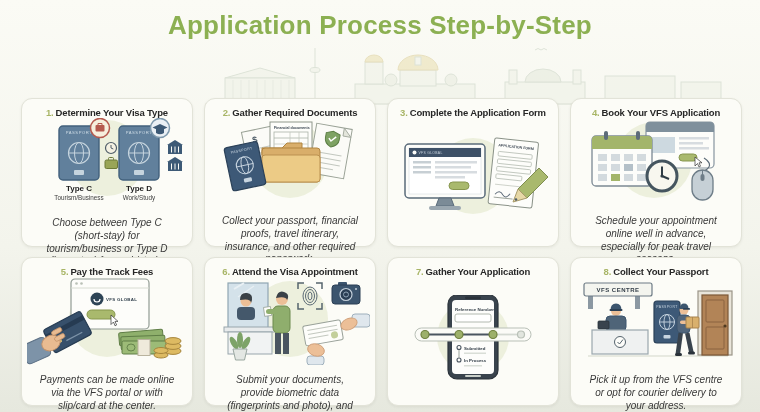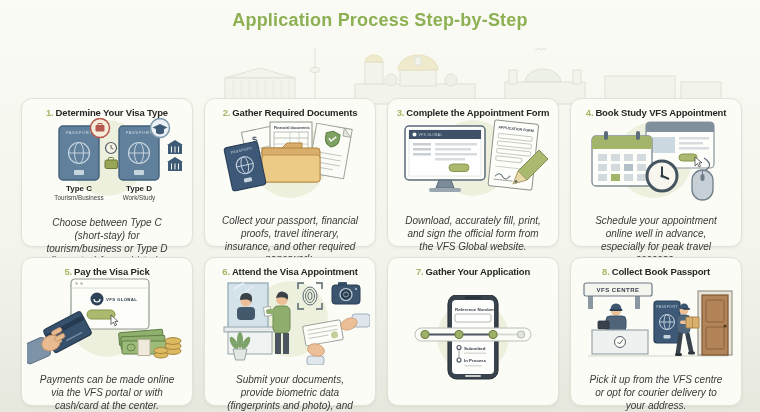--- a/index.html
+++ b/index.html
@@ -1,19 +1,19 @@
 <!DOCTYPE html>
 <html><head>
 <meta charset="utf-8">
 <style>
   html,body{margin:0;padding:0;}
   body{width:760px;height:412px;overflow:hidden;font-family:"Liberation Sans",sans-serif;}
   .canvas{position:relative;width:760px;height:412px;background:linear-gradient(#fbfbf5 0%,#f3f4ec 60%,#e6e8de 100%);overflow:hidden;}
   .skyline{position:absolute;left:205px;top:42px;width:520px;height:64px;opacity:.5;z-index:0;}
-  .page-title{position:absolute;top:10px;left:0;width:100%;margin:0;text-align:center;font-size:18px;font-weight:bold;color:#8cb052;letter-spacing:.2px;z-index:2;}
+  .page-title{position:absolute;top:10px;left:0;width:100%;margin:0;text-align:center;font-size:26px;font-weight:bold;color:#8cb052;letter-spacing:.2px;z-index:2;}
   .grid{position:absolute;left:21px;top:98px;display:grid;grid-template-columns:repeat(4,172px);grid-auto-rows:149px;gap:10px 11px;z-index:1;}
   .card{box-sizing:border-box;background:#fcfcf7;border:1px solid #e2e3d8;border-radius:11px;box-shadow:0 1px 3px rgba(60,60,40,.07);padding:8px 6px 5px;display:flex;flex-direction:column;align-items:center;}
   .card-head{width:100%;text-align:center;white-space:nowrap;font-size:9.5px;font-weight:bold;color:#272727;letter-spacing:-.15px;line-height:1.2;}
   .step-num{color:#a8b566;margin-right:2px;}
   .illus{flex:1 1 auto;display:flex;align-items:center;justify-content:center;}
   .desc{margin:9px;font-size:10px;line-height:1.26;color:#393939;text-align:center;font-style:italic;}
   svg text{font-family:"Liberation Sans",sans-serif;}
 </style>
 <title>Application Process Step-by-Step</title></head>
 <body>
@@ -171,21 +171,21 @@
             <line x1="26.5" y1="47" x2="43.5" y2="47" stroke="#c8d5e0" stroke-width=".9"></line>
             <rect x="31" y="60" width="8" height="4" rx="1" fill="#c8d5e0"></rect>
           </g>
         </svg>
       </div>
       <p class="desc">Collect your passport, financial proofs, travel itinerary, insurance, and other required paperwork.</p>
     </div>
 
     <div class="card">
       <div class="card-head">
-        <span class="step-num">3.</span><span>Complete the Appointment Form</span>
+        <span class="step-num">3.</span><span>Complete the Application Form</span>
       </div>
       <div class="illus">
         <svg width="160" height="88" viewBox="0 0 160 88">
           <circle cx="80" cy="40" r="38" fill="#edf0dd"></circle>
           <g>
             <rect x="12" y="8" width="80" height="54" rx="4" fill="#fdfdfa" stroke="#5a6b7a" stroke-width="1.5"></rect>
             <rect x="16" y="12" width="72" height="46" fill="#ffffff" stroke="#d7dce0" stroke-width=".6"></rect>
             <rect x="16" y="12" width="72" height="9" fill="#3e5168"></rect>
             <circle cx="21.5" cy="16.5" r="2" fill="#fdfdfa"></circle>
             <text x="25.5" y="18" font-size="3.4" fill="#c9d3de" letter-spacing=".3">VFS GLOBAL</text>
@@ -211,26 +211,25 @@
             <path d="M104 60 q4 -6 8 0 q3 4 7 -2" fill="none" stroke="#5f6c7a" stroke-width="1"></path>
             <line x1="103" y1="63" x2="122" y2="63" stroke="#8a9288" stroke-width=".8"></line>
           </g>
           <g>
             <path d="M146 32 L155 41 L134 62 L125 53 Z" fill="#a9b96d" stroke="#7e8d50" stroke-width="1"></path>
             <path d="M125 53 L134 62 L120 66 Z" fill="#e7d8a6" stroke="#a89a6a" stroke-width="1"></path>
             <circle cx="123" cy="63.5" r="1.3" fill="#4f5d68"></circle>
           </g>
         </svg>
       </div>
-      <p class="desc">Download, accurately fill, print, and sign the official form from the VFS Global website.</p>
-    </div>
-
-    <div class="card">
-      <div class="card-head">
-        <span class="step-num">4.</span><span>Book Study VFS Appointment</span>
+    </div>
+
+    <div class="card">
+      <div class="card-head">
+        <span class="step-num">4.</span><span>Book Your VFS Application</span>
       </div>
       <div class="illus">
         <svg width="160" height="88" viewBox="0 0 160 88">
           <circle cx="78" cy="42" r="38" fill="#edf0dd"></circle>
           <g>
             <rect x="70" y="4" width="68" height="46" rx="4" fill="#fdfdfa" stroke="#8795a0" stroke-width="1.2"></rect>
             <path d="M70 14 v-6 a4 4 0 0 1 4 -4 h60 a4 4 0 0 1 4 4 v6 Z" fill="#7f909c"></path>
             <rect x="75" y="19" width="24" height="16" fill="#cdd9e0"></rect>
             <rect x="103" y="19" width="30" height="2.5" fill="#d7dce0"></rect>
             <rect x="103" y="24" width="24" height="2.5" fill="#d7dce0"></rect>
@@ -270,21 +269,21 @@
             <line x1="126.5" y1="52" x2="126.5" y2="62" stroke="#6e7d88" stroke-width="1"></line>
             <rect x="124.5" y="56" width="4" height="7" rx="2" fill="#6e7d88"></rect>
           </g>
         </svg>
       </div>
       <p class="desc">Schedule your appointment online well in advance, especially for peak travel seasons.</p>
     </div>
 
     <div class="card">
       <div class="card-head">
-        <span class="step-num">5.</span><span>Pay the Visa Pick</span>
+        <span class="step-num">5.</span><span>Pay the Track Fees</span>
       </div>
       <div class="illus">
         <svg width="160" height="88" viewBox="0 0 160 88">
           <circle cx="80" cy="42" r="38" fill="#edf0dd"></circle>
           <g>
             <rect x="44" y="2" width="78" height="50" rx="4" fill="#fdfdfa" stroke="#929c94" stroke-width="1.2"></rect>
             <line x1="44" y1="11" x2="122" y2="11" stroke="#d8dcd2" stroke-width="1"></line>
             <circle cx="49.5" cy="6.5" r="1.3" fill="#b9c0b6"></circle>
             <circle cx="54.5" cy="6.5" r="1.3" fill="#b9c0b6"></circle>
             <circle cx="70" cy="22" r="6.5" fill="#2e4456"></circle>
@@ -314,21 +313,21 @@
           </g>
           <g fill="#ddba62" stroke="#a7863c" stroke-width="1">
             <ellipse cx="146" cy="74" rx="8" ry="3.4"></ellipse>
             <ellipse cx="146" cy="69" rx="8" ry="3.4"></ellipse>
             <ellipse cx="146" cy="64" rx="8" ry="3.4"></ellipse>
             <ellipse cx="134" cy="78" rx="7" ry="3"></ellipse>
             <ellipse cx="134" cy="73.5" rx="7" ry="3"></ellipse>
           </g>
         </svg>
       </div>
-      <p class="desc">Payments can be made online via the VFS portal or with cash/card at the center.</p>
+      <p class="desc">Payments can be made online via the VFS portal or with slip/card at the center.</p>
     </div>
 
     <div class="card">
       <div class="card-head">
         <span class="step-num">6.</span><span>Attend the Visa Appointment</span>
       </div>
       <div class="illus">
         <svg width="160" height="88" viewBox="0 0 160 88">
           <circle cx="80" cy="42" r="38" fill="#edf0dd"></circle>
           <g>
@@ -423,21 +422,21 @@
             <circle cx="66" cy="65" r="2" fill="#fdfdfb" stroke="#4a5560" stroke-width="1.1"></circle>
             <text x="71" y="67" font-size="4.4" font-weight="bold" fill="#2f3a44">In Process</text>
             <rect x="71" y="70" width="18" height="1.5" fill="#d9ded7"></rect>
           </g>
         </svg>
       </div>
     </div>
 
     <div class="card">
       <div class="card-head">
-        <span class="step-num">8.</span><span>Collect Book Passport</span>
+        <span class="step-num">8.</span><span>Collect Your Passport</span>
       </div>
       <div class="illus">
         <svg width="160" height="88" viewBox="0 0 160 88">
           <line x1="12" y1="79" x2="152" y2="79" stroke="#d3d7ca" stroke-width="1"></line>
           <g>
             <rect x="12" y="19" width="5" height="13" fill="#8b98a2"></rect>
             <rect x="59" y="19" width="5" height="13" fill="#8b98a2"></rect>
             <rect x="8" y="6" width="68" height="13" rx="2" fill="#f4f5ef" stroke="#6d7b85" stroke-width="1.2"></rect>
             <text x="42" y="15" font-size="6" font-weight="bold" fill="#333e48" text-anchor="middle" letter-spacing=".5">VFS CENTRE</text>
             <circle cx="40" cy="34" r="5" fill="#ecbf97"></circle>

